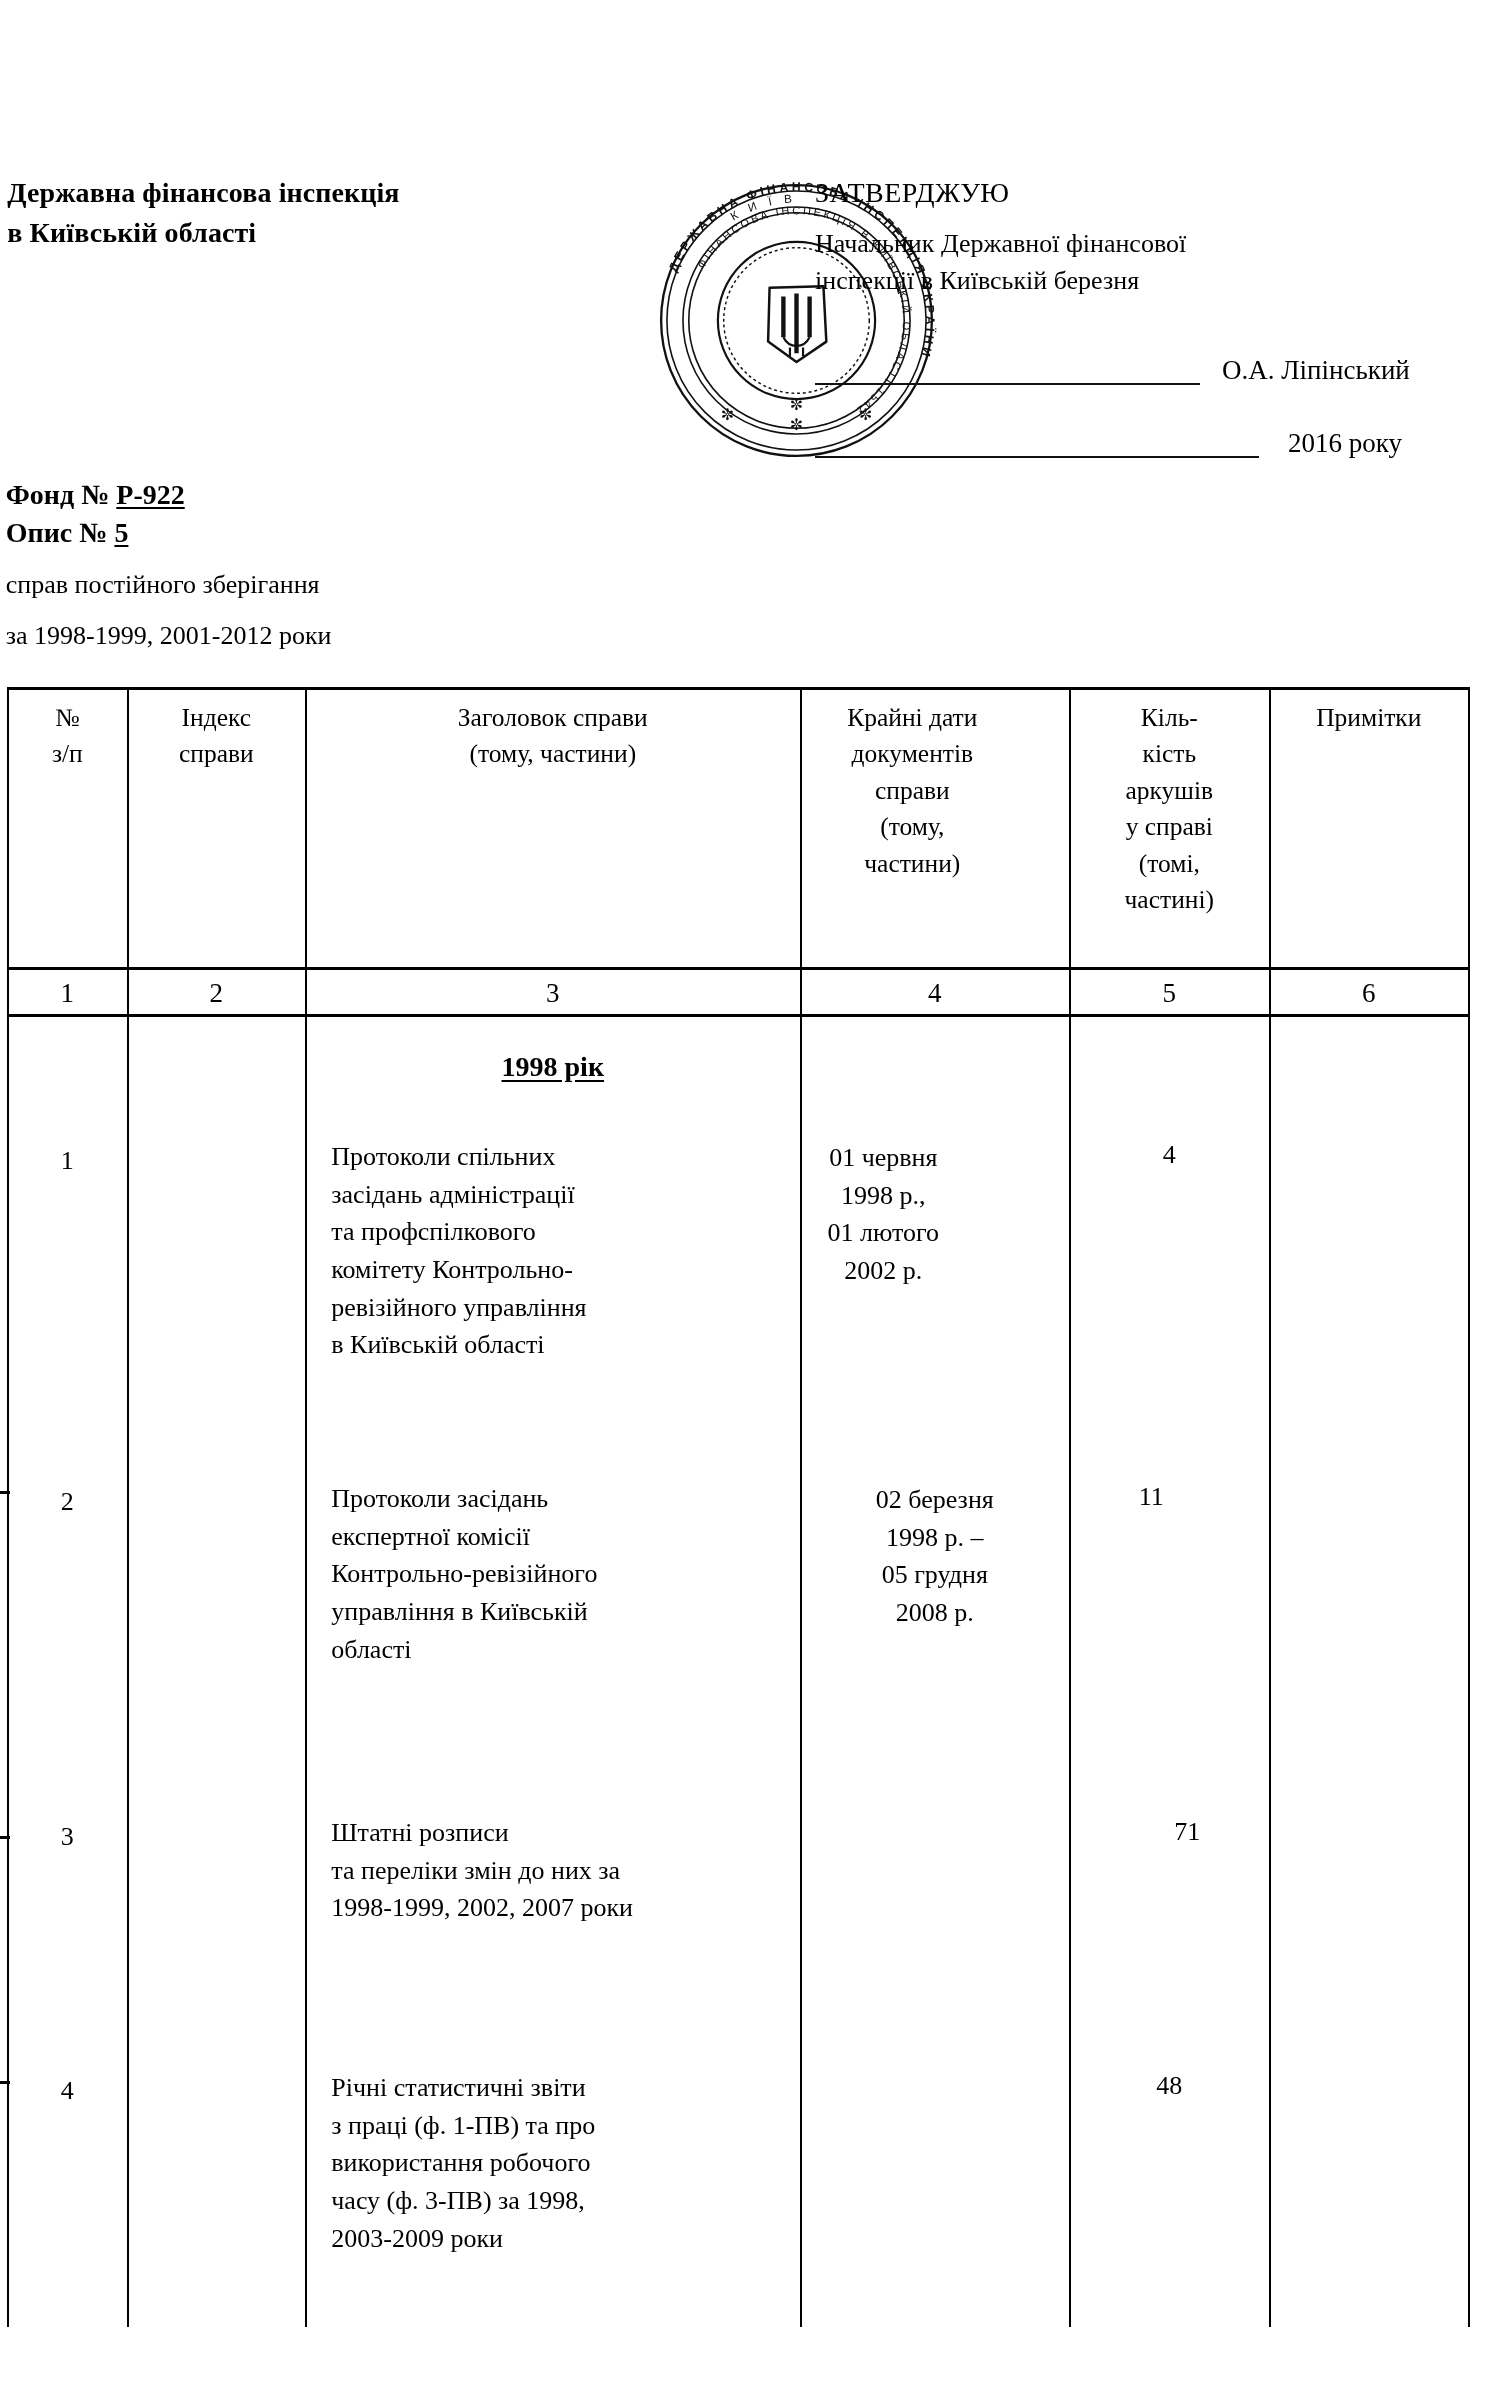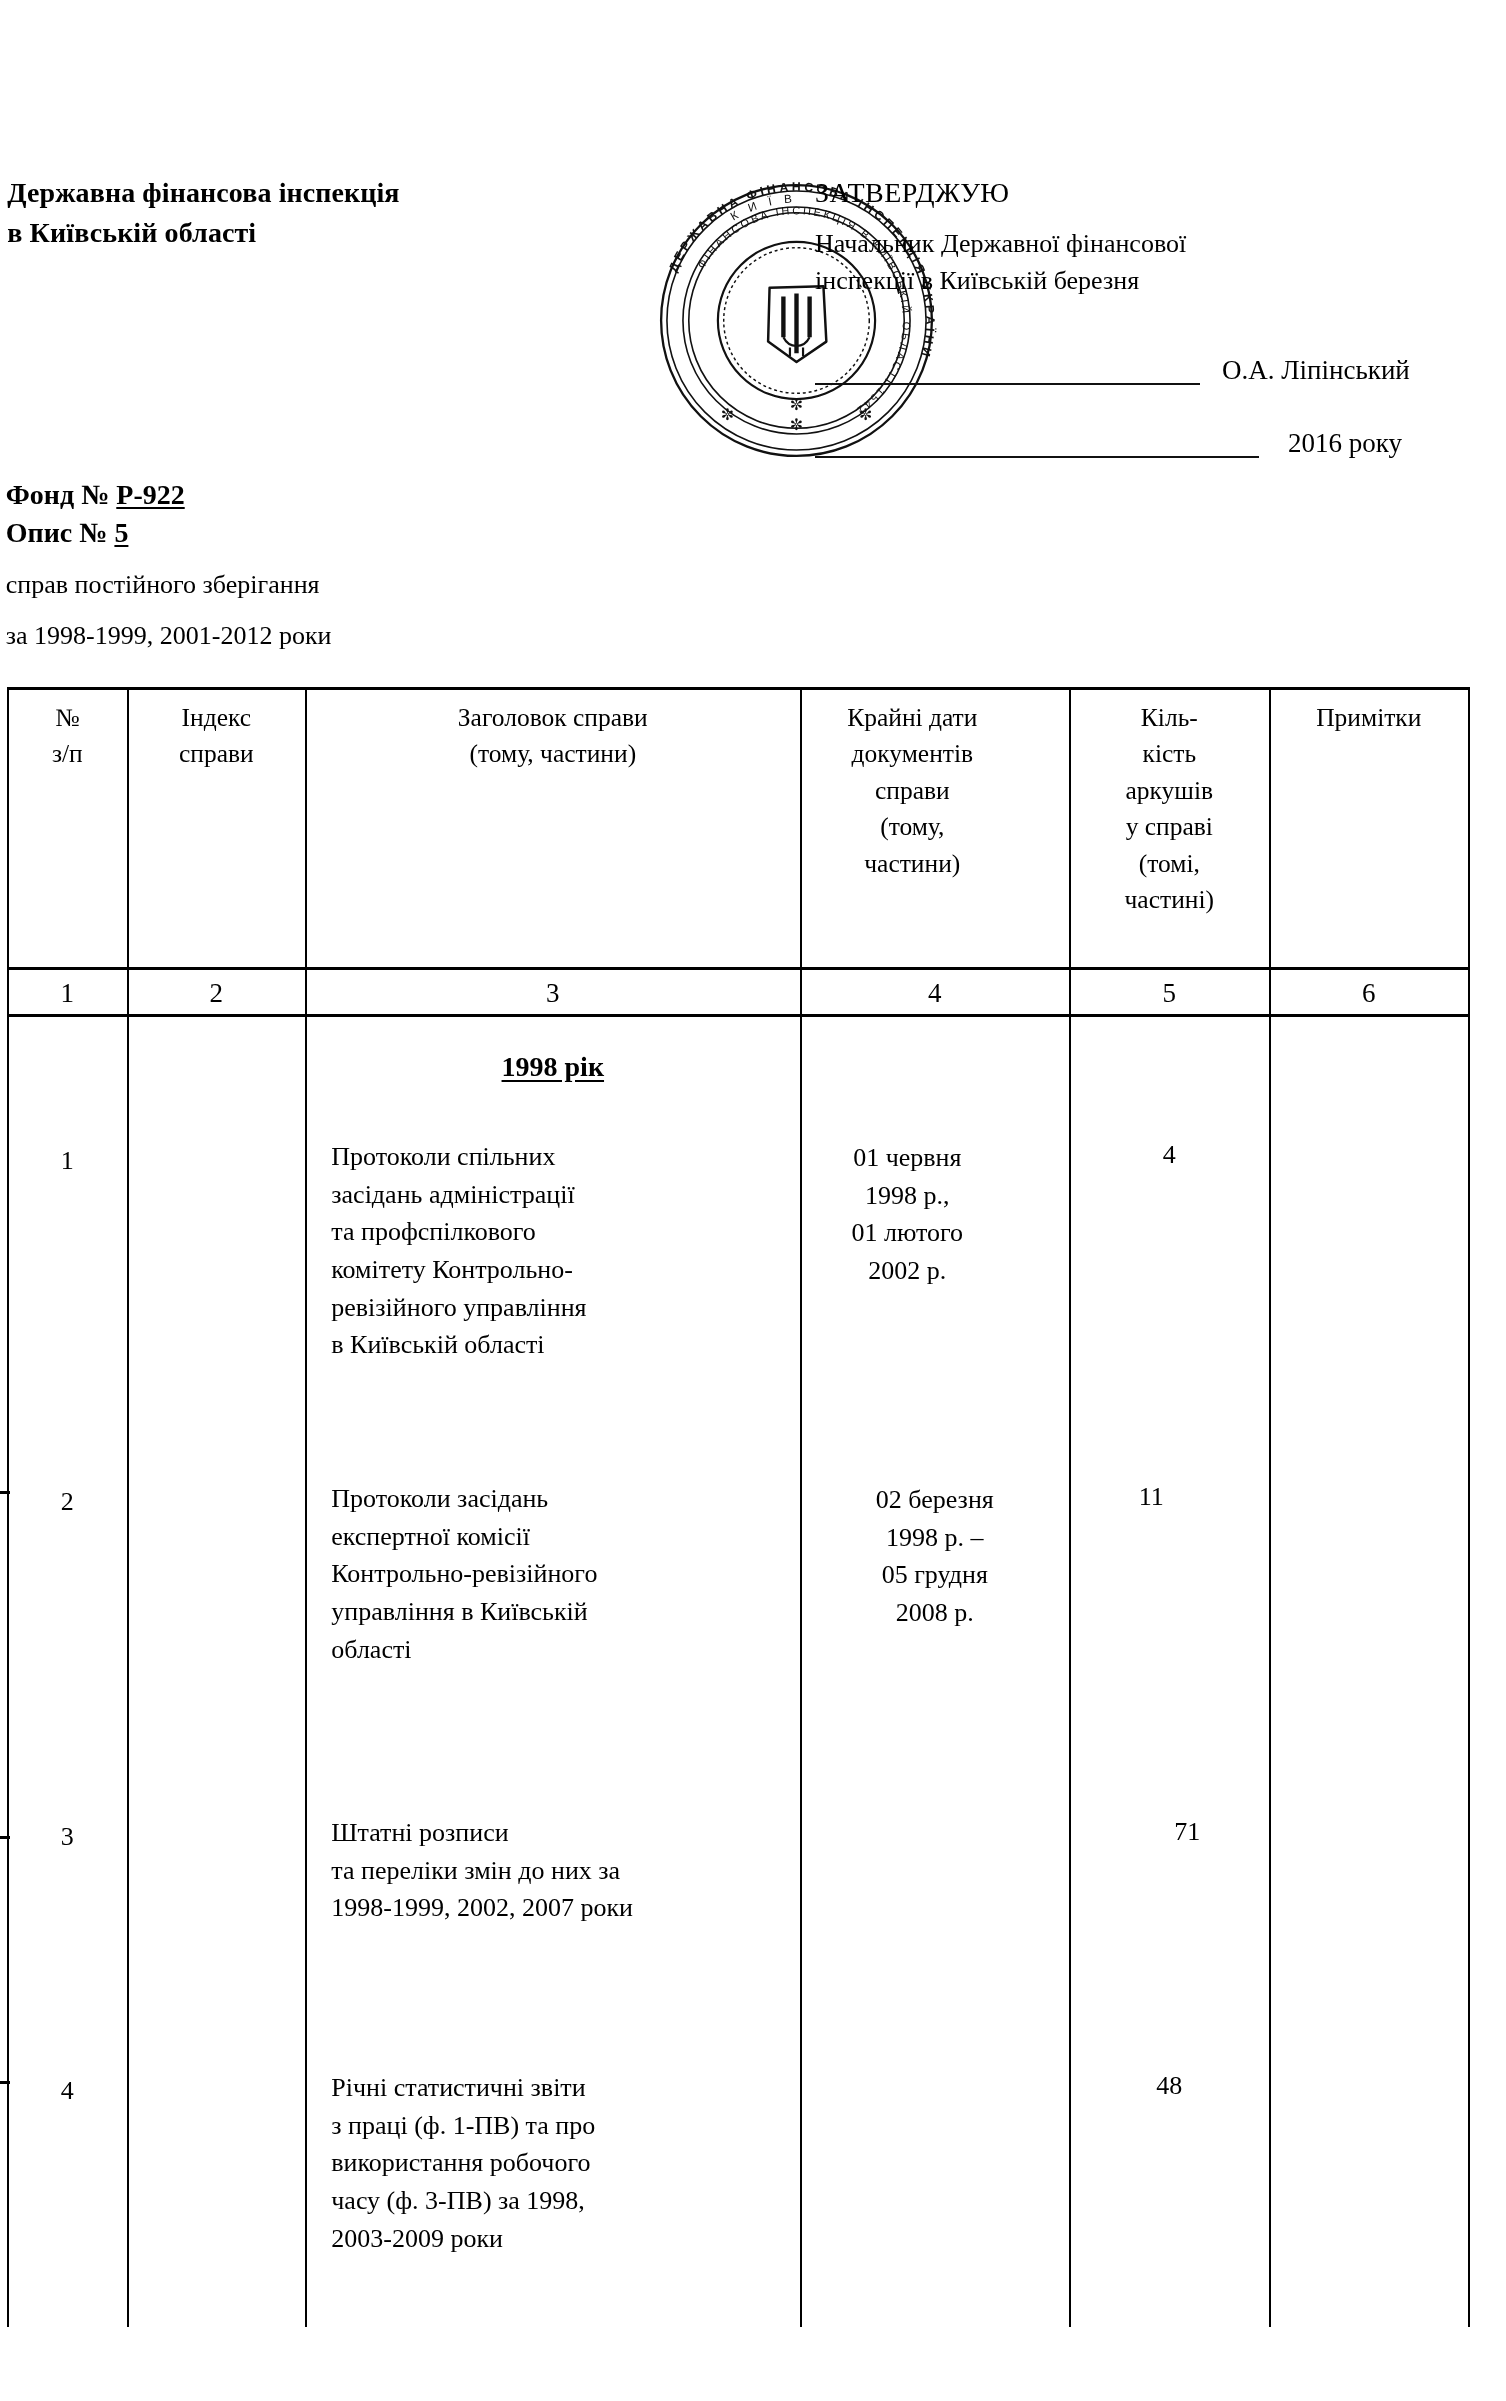--- a/index.html
+++ b/index.html
@@ -307,21 +307,21 @@
 
   <div id="year-heading"><span>1998 рік</span></div>
 
   <div class="cell num" style="left:0px;    width:120px; top:455px;">1</div>
   <div class="cell title" style="left: 324px; width: 465px; top: 451px; white-space: pre-line;">Протоколи спільних
 засідань адміністрації
 та профспілкового
 комітету Контрольно-
 ревізійного управління
 в Київській області</div>
-  <div class="cell date" style="left: 793px; width: 214px; top: 452px; white-space: pre-line;">01 червня
+  <div class="cell date" style="left: 769px; width: 214px; top: 452px; white-space: pre-line;">01 червня
 1998 р.,
 01 лютого
 2002 р.</div>
   <div class="cell cnt" style="left:1062px; width:200px; top:449px;">4</div>
 
   <div class="cell num" style="left:0px;    width:120px; top:796px;">2</div>
   <div class="cell title" style="left: 324px; width: 465px; top: 793px; white-space: pre-line;">Протоколи засідань
 експертної комісії
 Контрольно-ревізійного
 управління в Київській

